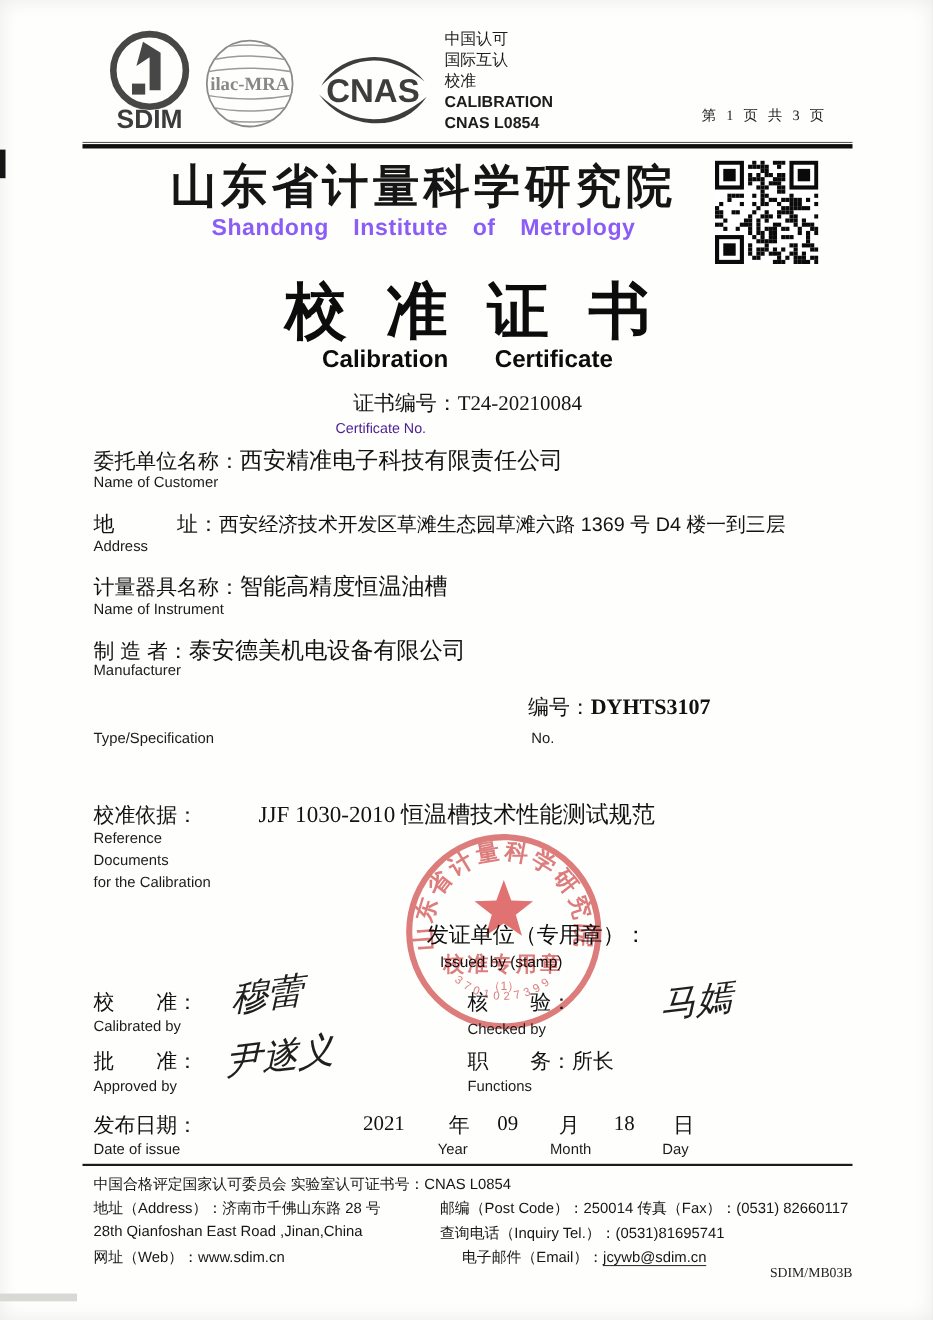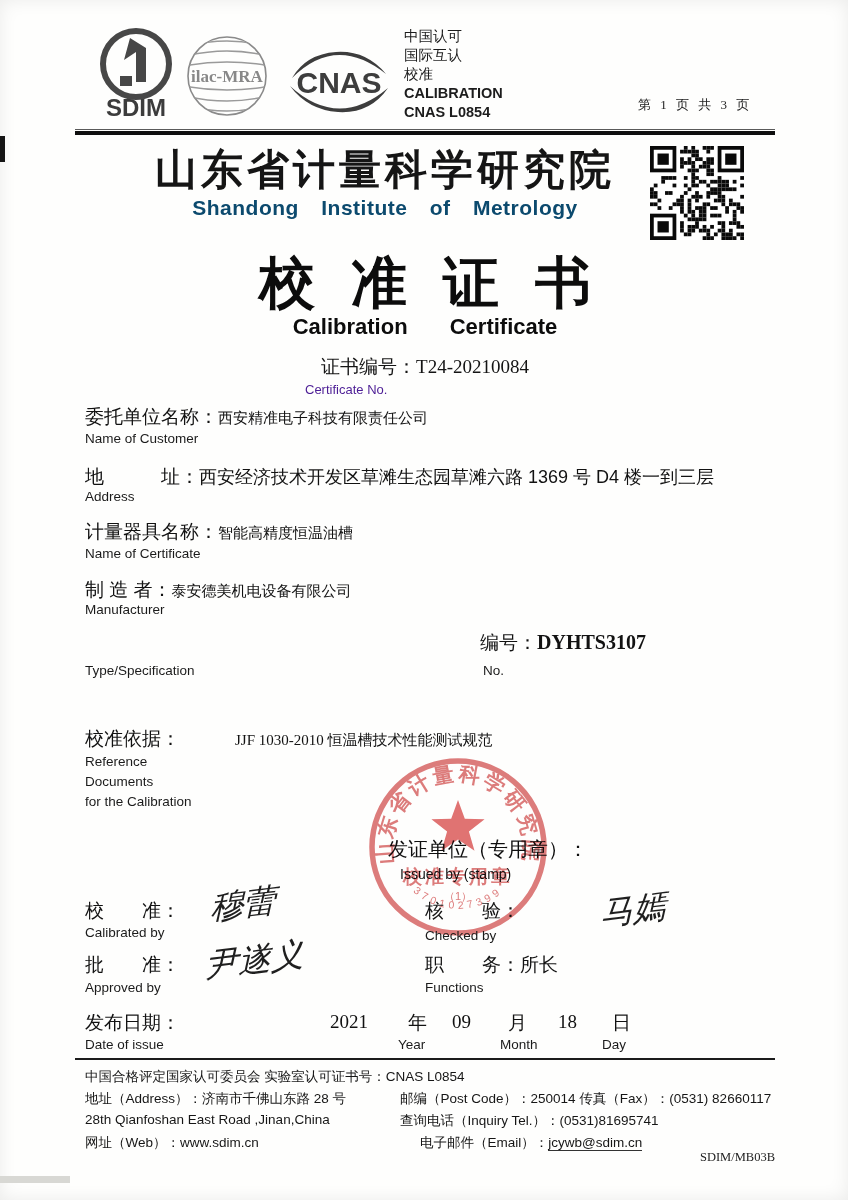--- a/index.html
+++ b/index.html
@@ -14,28 +14,28 @@
   .center{left:75px;width:700px;text-align:center;}
   
   .accred{line-height:19px;font-size:14.5px;color:#1c1c1c;}
   .accred .b{font-weight:bold;}
   .pagenum{font-size:13px;letter-spacing:3px;color:#222;}
   .rule-thin{height:1px;background:#5a5a5a;}
   .rule-thick{height:4px;background:#0f0f0f;}
   .rule-mid{height:2px;background:#1c1c1c;}
   
   .inst-cn{font-size:42px;font-weight:bold;letter-spacing:4px;color:#151515;}
-  .inst-en{font-size:21px;font-weight:bold;word-spacing:16px;letter-spacing:.5px;color:#0c4a6e;}
+  .inst-en{font-size:21px;font-weight:bold;word-spacing:16px;letter-spacing:.5px;color:#8b5cf6;}
   .title-cn{font-size:56px;font-weight:900;letter-spacing:36px;text-indent:36px;color:#0c0c0c;}
   .title-en{font-size:22px;font-weight:bold;word-spacing:36px;color:#0c0c0c;}
   .certno{font-size:19px;color:#141414;}
   .sub-en{font-size:13px;color:#4c1d95;}
   
   .f-cn{font-size:19px;color:#121212;white-space:nowrap;}
-  .f-val{font-size:15px;color:#121212;}
+  .f-val{font-size:21px;color:#121212;}
   .f-en{font-size:13.5px;color:#1b1b1b;}
   .typeval{font-family:"Liberation Mono",monospace;font-size:17px;}
   .serialval{font-family:"Liberation Serif",serif;font-weight:bold;font-size:20px;}
   
   .stamp{mix-blend-mode:multiply;opacity:.88;}
   
   .sig{font-family:"Liberation Serif",serif;font-style:italic;font-size:33px;color:#1f1f1f;
        transform:rotate(-7deg) skewX(-6deg);display:inline-block;}
   
   .foot{font-size:13.5px;color:#161616;white-space:nowrap;}
@@ -327,21 +327,21 @@
   <div class="abs f-en" style="left:85px;top:431px;">Name of Customer</div>
 
   <div class="abs f-cn" style="left:85px;top:464px;">
     <span>地　　　址：</span><span class="f-val" style="font-size:18px;">西安经济技术开发区草滩生态园草滩六路 1369 号 D4 楼一到三层</span>
   </div>
   <div class="abs f-en" style="left:85px;top:489px;">Address</div>
 
   <div class="abs f-cn" style="left:85px;top:519px;">
     <span>计量器具名称：</span><span class="f-val">智能高精度恒温油槽</span>
   </div>
-  <div class="abs f-en" style="left:85px;top:546px;">Name of Certificate</div>
+  <div class="abs f-en" style="left:85px;top:546px;">Name of Instrument</div>
 
   <div class="abs f-cn" style="left:85px;top:577px;">
     <span>制 造 者：</span><span class="f-val">泰安德美机电设备有限公司</span>
   </div>
   <div class="abs f-en" style="left:85px;top:602px;">Manufacturer</div>
 
   <div class="abs f-cn" style="left:480px;top:630px;">
     <span>编号：</span><span class="serialval">DYHTS3107</span>
   </div>
   <div class="abs f-en" style="left:85px;top:663px;">Type/Specification</div>

